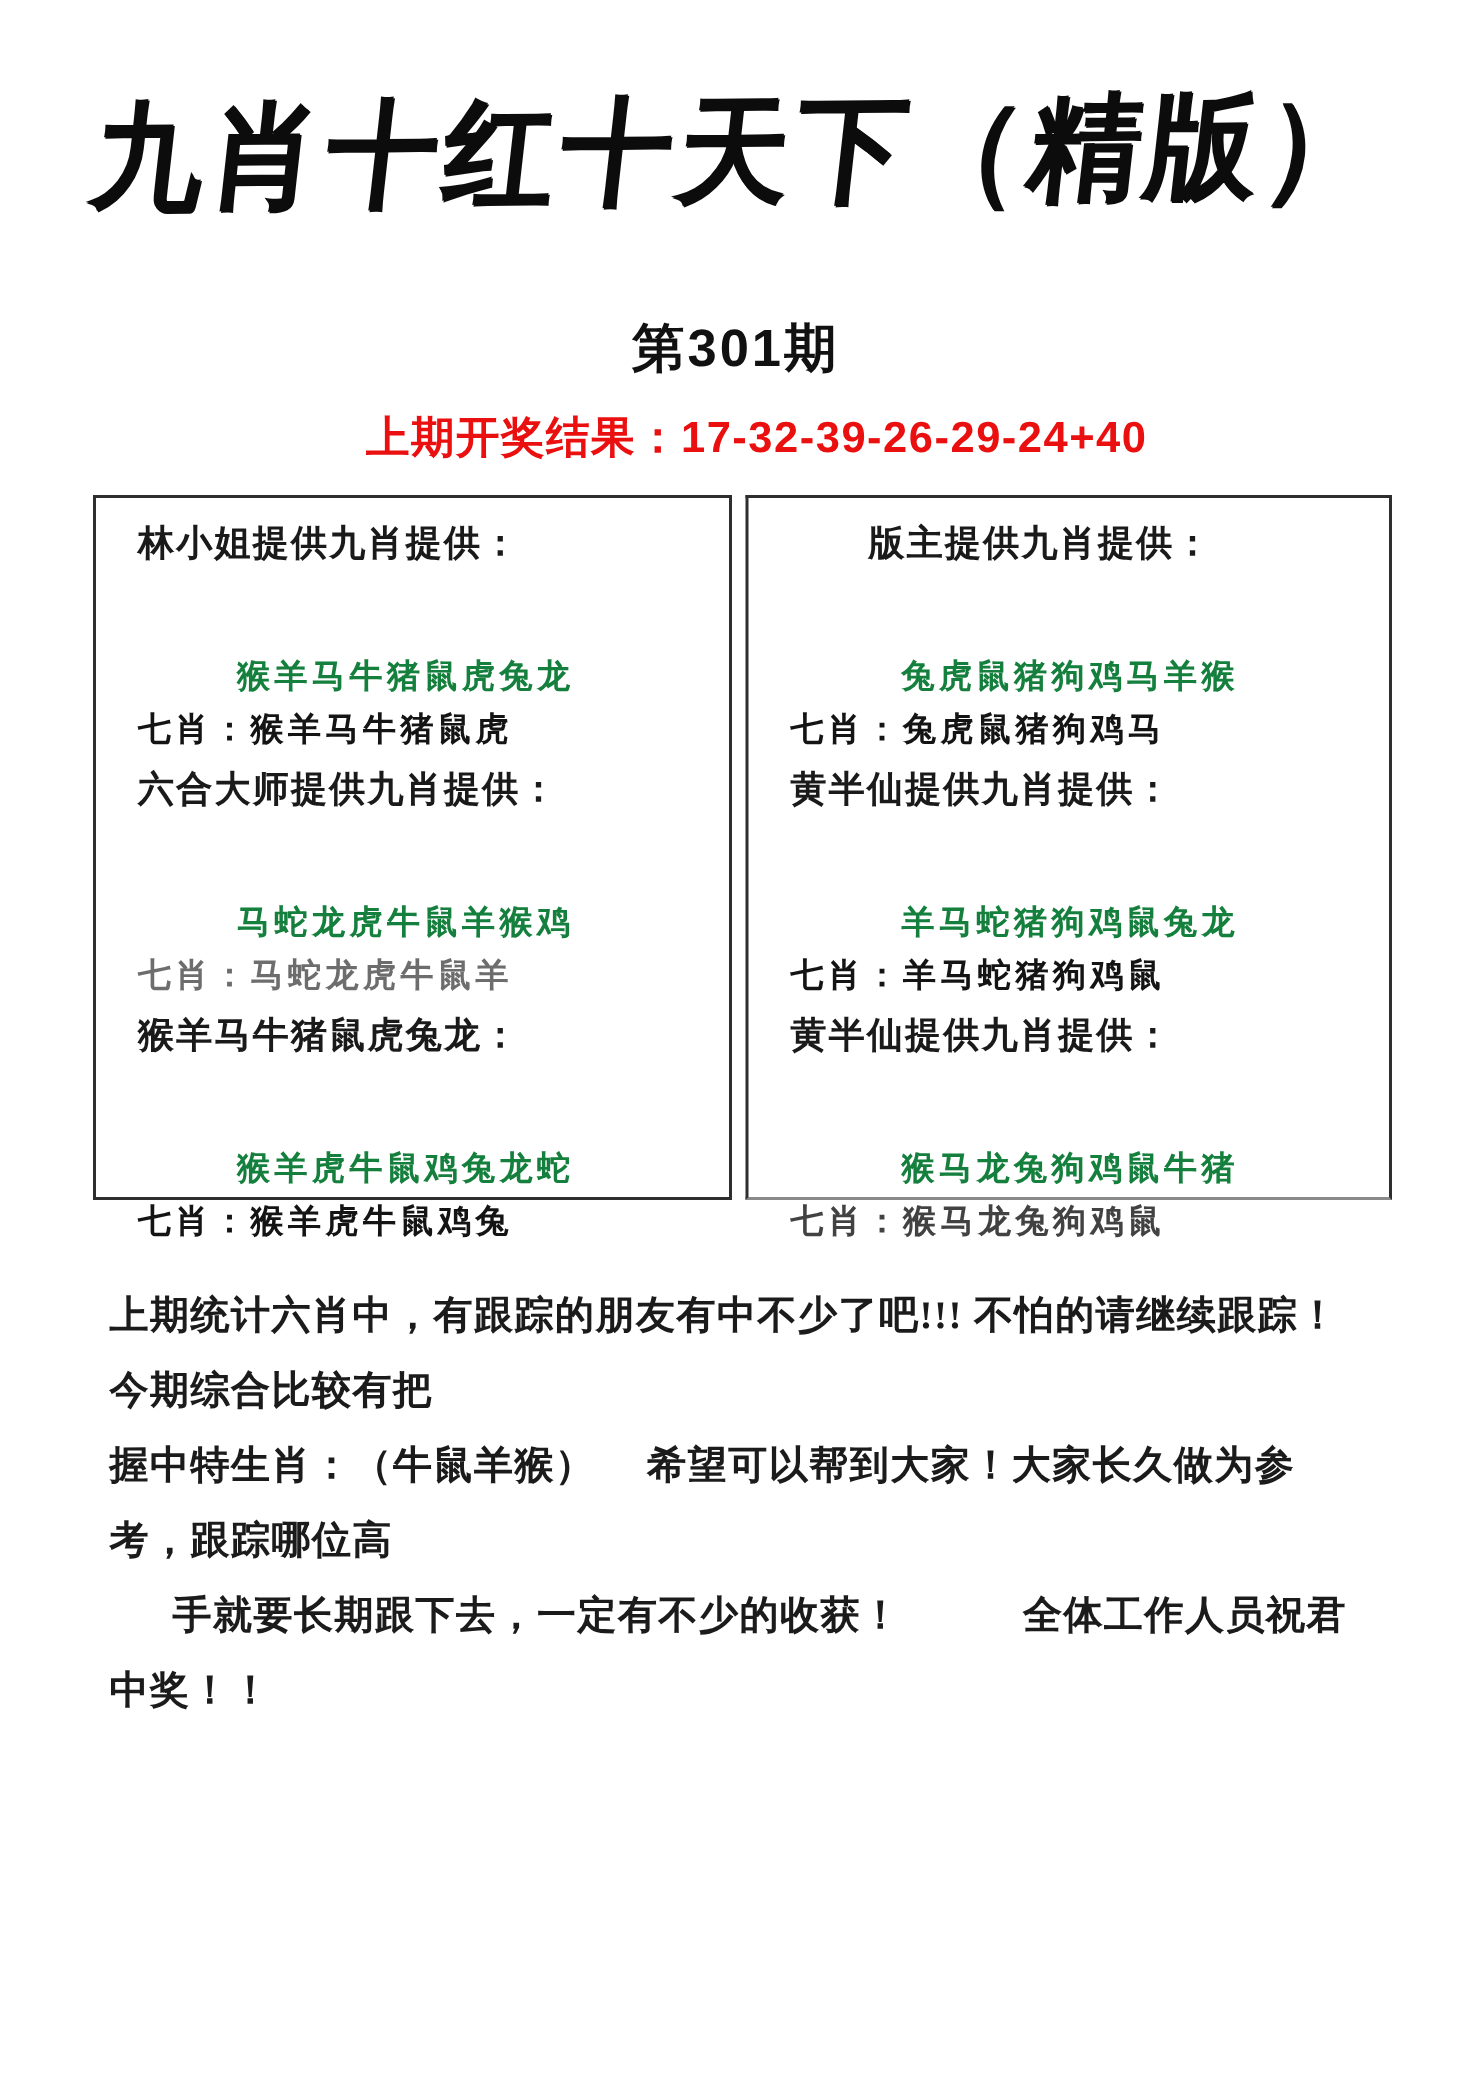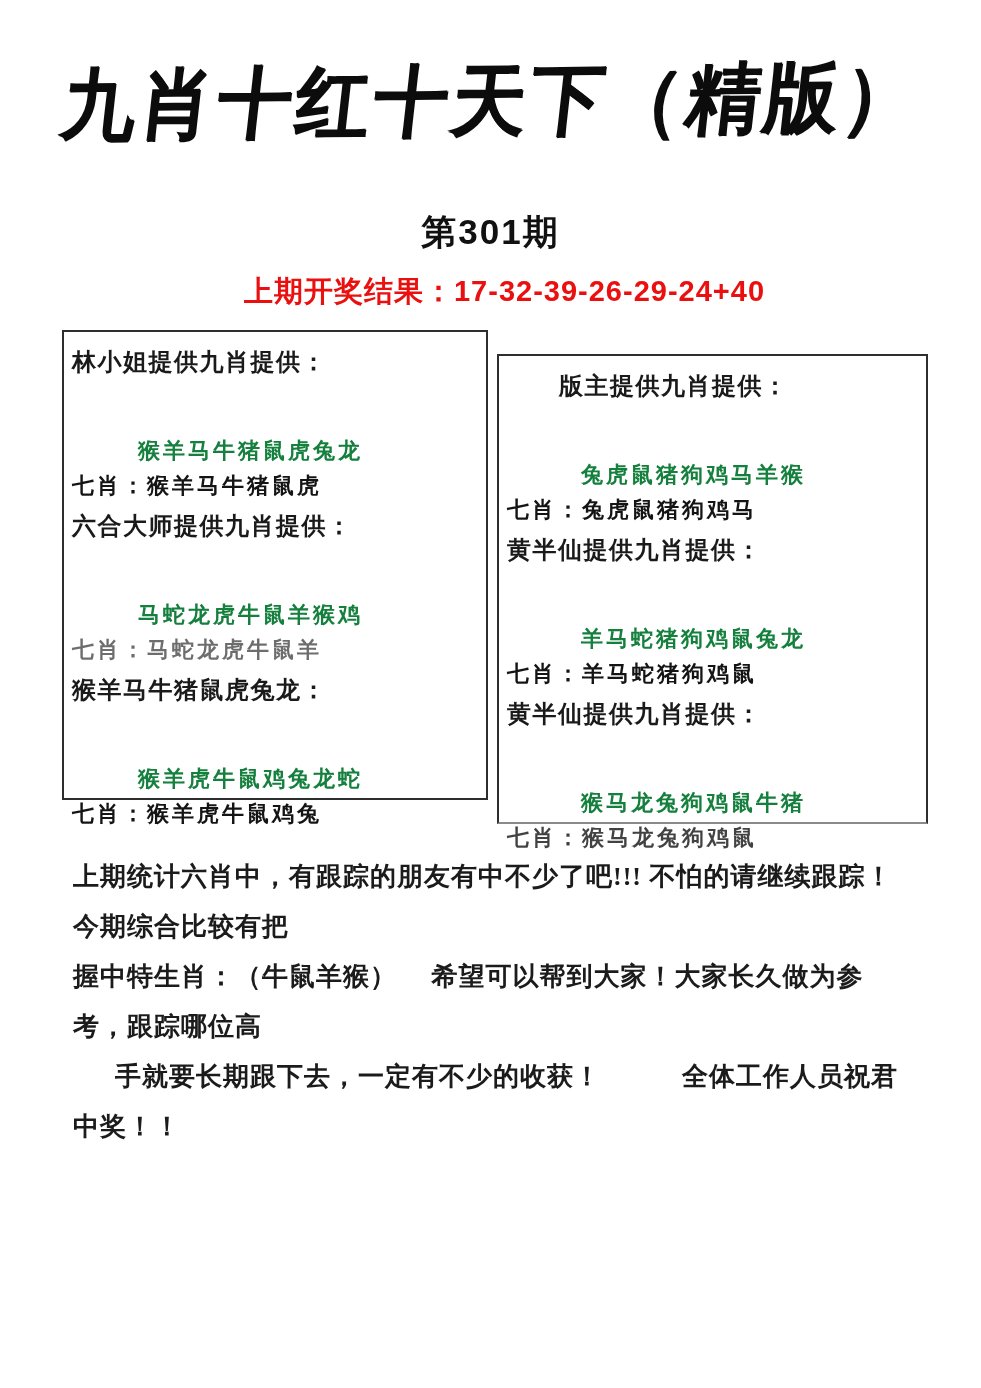--- a/index.html
+++ b/index.html
@@ -60,25 +60,25 @@
     left: 62px;
     top: 330px;
     width: 866px;
     display: flex;
     gap: 9px;
   }
   .panel {
     box-sizing: border-box;
     border: 2px solid #2e2e2e;
     height: 470px;
-    padding: 14px 0 0 8px;
+    padding: 14px 0 0 28px;
     background: #fff;
   }
   .panel-left  { width: 426px; }
-  .panel-right { width: 431px; border-bottom-color: #8a8a8a; margin-top: 24px; }
+  .panel-right { width: 431px; border-bottom-color: #8a8a8a; }
 
   .tip-section { margin-bottom: 9px; }
   .provider {
     font-size: 24px;
     letter-spacing: 1.5px;
     font-weight: 600;
     color: #1a1a1a;
     white-space: nowrap;
   }
   .provider.indent { margin-left: 52px; }

